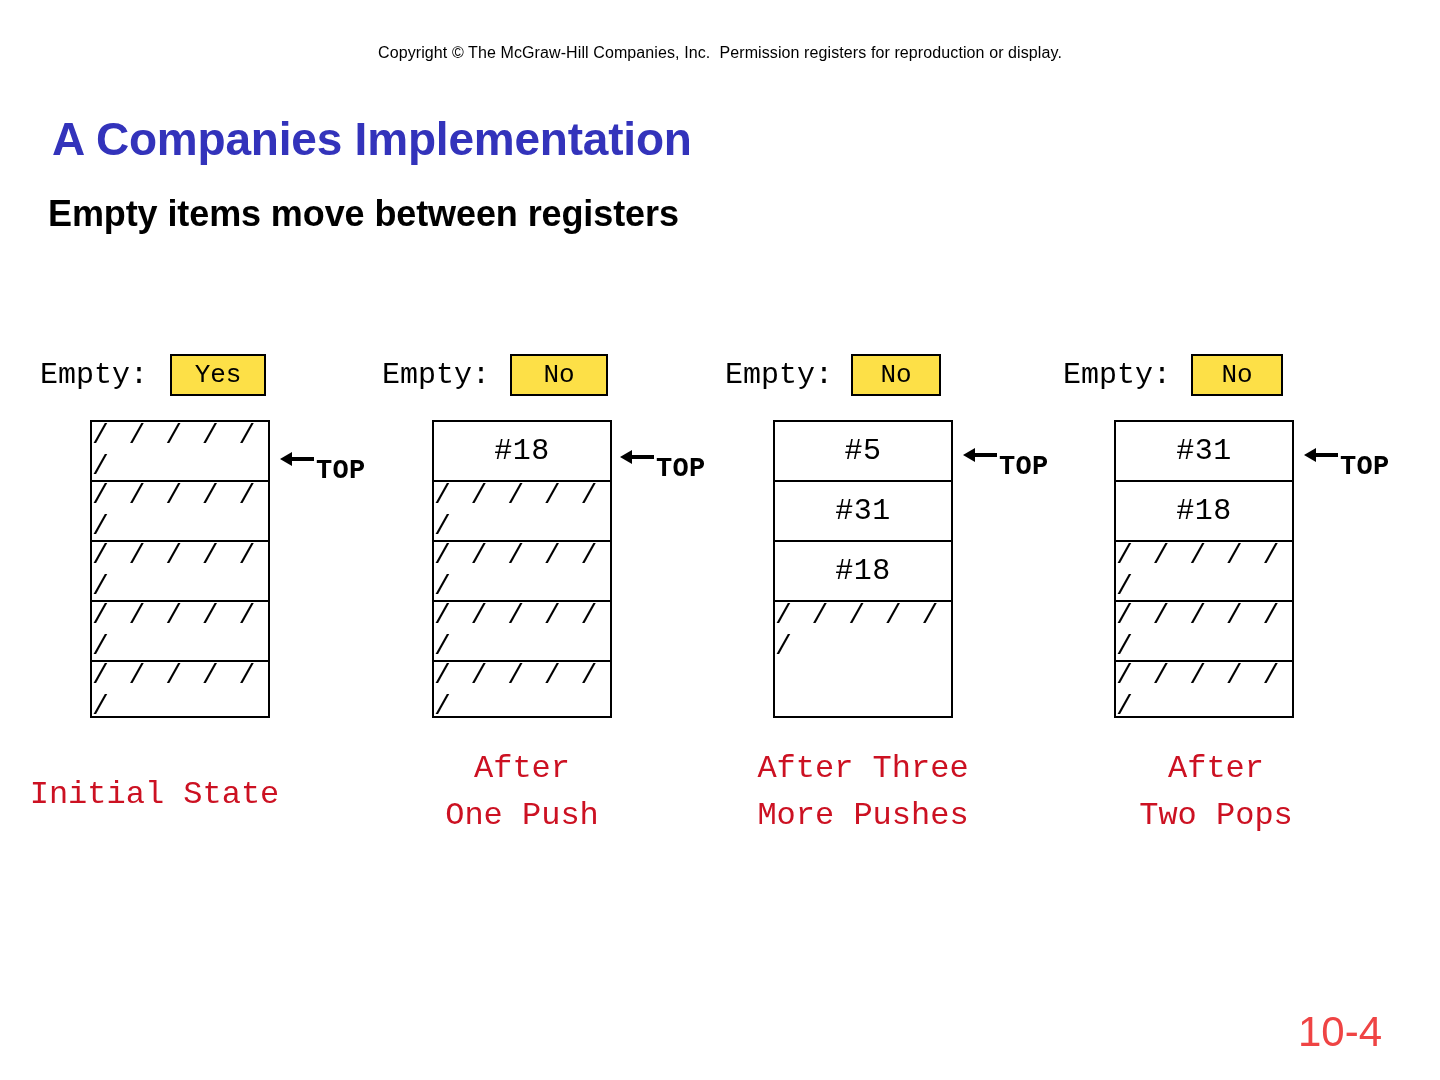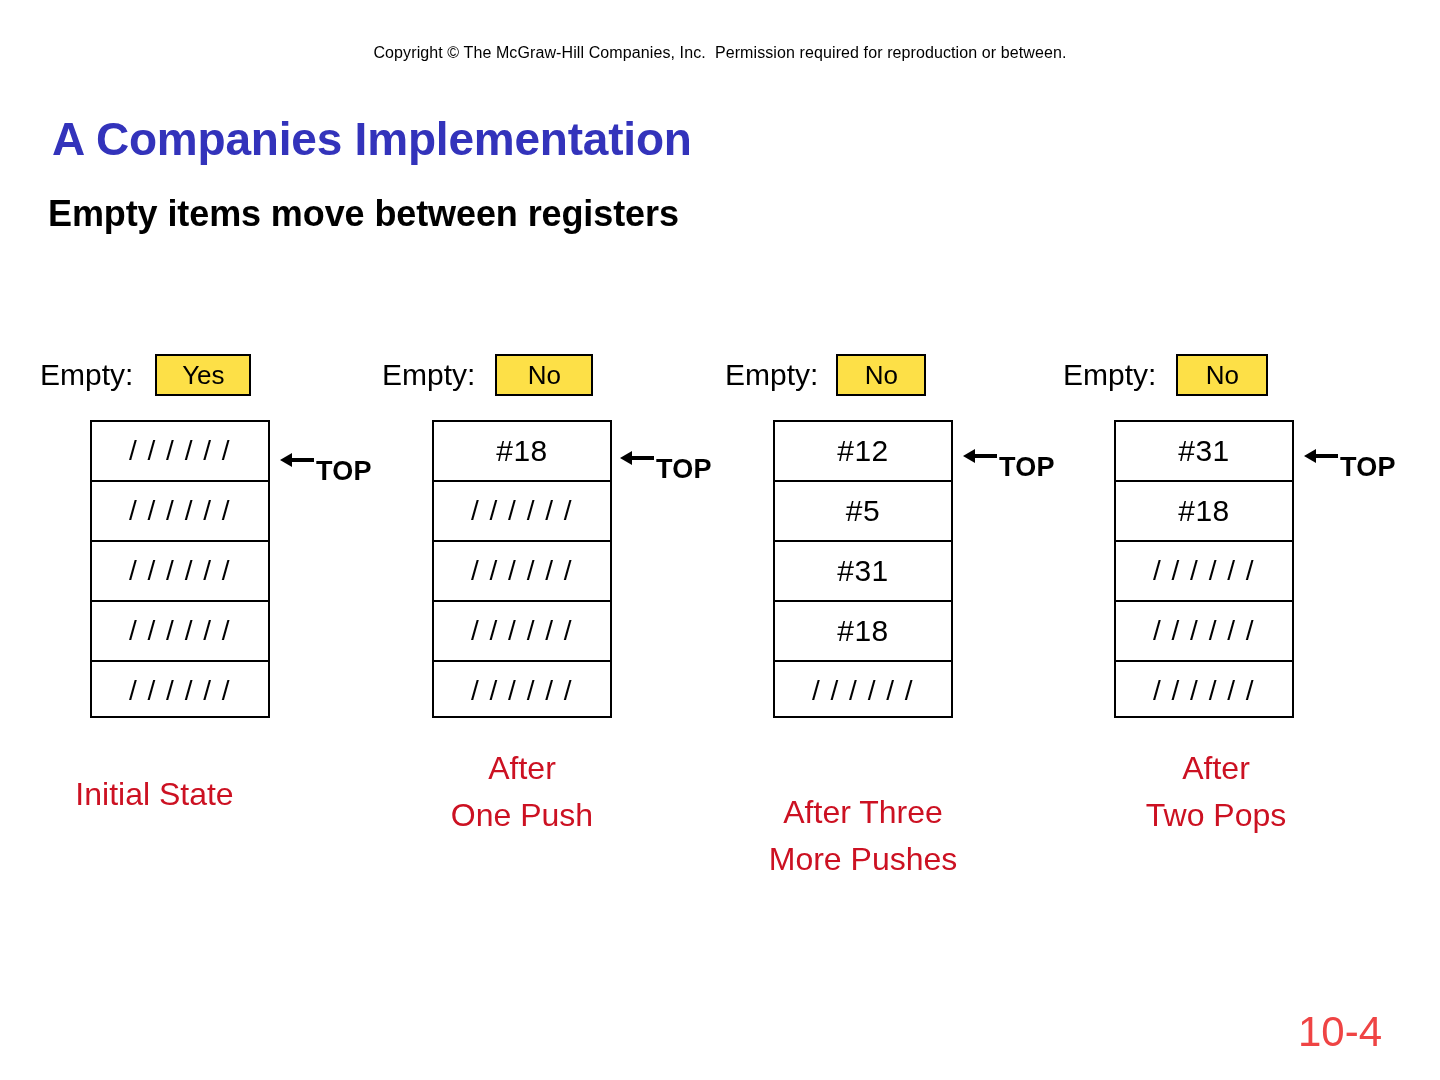--- a/index.html
+++ b/index.html
@@ -50,20 +50,21 @@
     letter-spacing: -0.1px;
   }
 
   
   #stacks {
     position: absolute;
     top: 0;
     left: 0;
     width: 1440px;
     height: 1080px;
+    font-family: Liberation Mono, monospace;
   }
   .stack-col {
     position: absolute;
     top: 0;
   }
 
   .empty-row {
     position: absolute;
     display: flex;
     align-items: center;
@@ -163,21 +164,21 @@
     position: absolute;
     top: 1008px;
     left: 1298px;
     font-size: 42px;
     color: #ef4444;
   }
 </style>
 </head>
 <body>
 
-<div id="copyright">Copyright © The McGraw-Hill Companies, Inc.  Permission required for reproduction or between.</div>
+<div id="copyright">Copyright © The McGraw-Hill Companies, Inc.  Permission registers for reproduction or display.</div>
 
 <div id="slide-title">A Companies Implementation</div>
 <div id="slide-subtitle">Empty items move between registers</div>
 
 <div id="stacks">
 
   <div class="stack-col">
     <div class="empty-row" style="left:40px; top:354px;">
       <span class="empty-label">Empty:</span>
       <span class="empty-box" style="width:96px; margin-left:22px;">Yes</span>
@@ -228,36 +229,35 @@
 One Push</div>
   </div>
 
   <div class="stack-col">
     <div class="empty-row" style="left:725px; top:354px;">
       <span class="empty-label">Empty:</span>
       <span class="empty-box" style="width:90px; margin-left:18px;">No</span>
     </div>
 
     <div class="stack-box" style="left:773px; top:420px; width:180px; height:298px;">
-      <div class="stack-cell" style="height:60px;">#12</div>
       <div class="stack-cell" style="height:60px;">#5</div>
       <div class="stack-cell" style="height:60px;">#31</div>
       <div class="stack-cell" style="height:60px;">#18</div>
       <div class="stack-cell slashes" style="height:58px;">/ / / / / /</div>
     </div>
 
     <div class="top-marker" style="left:963px; top:428px;">
       <span class="arrow-left">
           <span class="head"></span>
           <span class="shaft"></span>
         </span>
       <span class="top-text">TOP</span>
     </div>
 
-    <div class="caption" style="left:718px; top:745px; width:290px;margin-top:44px;">After Three
+    <div class="caption" style="left:718px; top:745px; width:290px;">After Three
 More Pushes</div>
   </div>
 
   <div class="stack-col">
     <div class="empty-row" style="left:1063px; top:354px;">
       <span class="empty-label">Empty:</span>
       <span class="empty-box" style="width:92px; margin-left:20px;">No</span>
     </div>
 
     <div class="stack-box" style="left:1114px; top:420px; width:180px; height:298px;">

